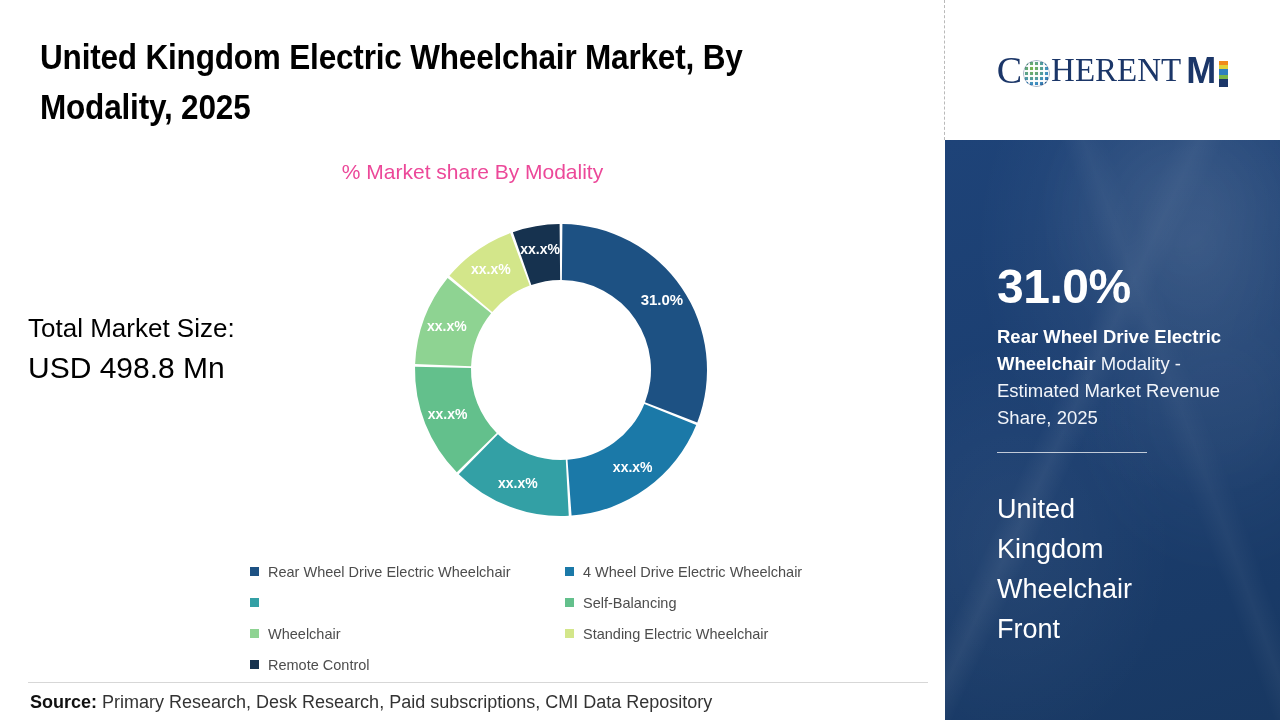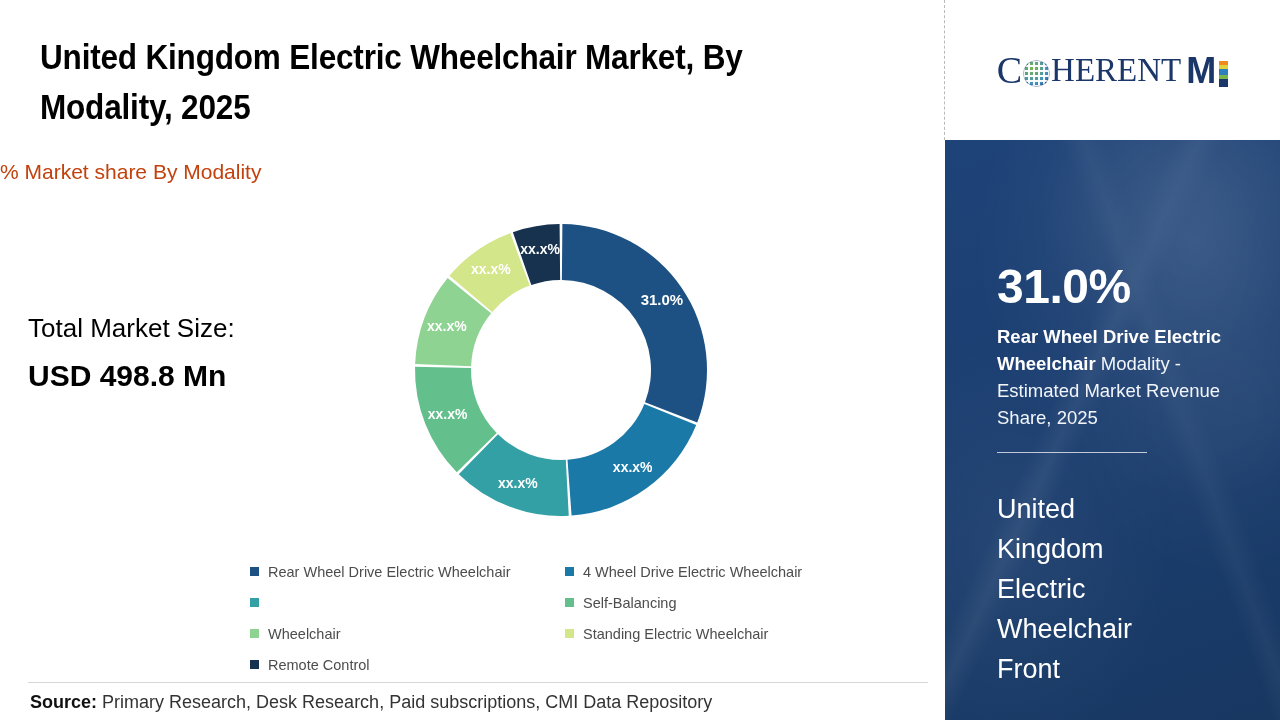--- a/index.html
+++ b/index.html
@@ -26,31 +26,31 @@
     font-weight:700;
     font-size:35px;
     line-height:1.42;
     letter-spacing:-0.2px;
     color:#000000;
     transform:scaleX(0.90);
     transform-origin:left top;
   }
   .subtitle{
     position:absolute;left:0;top:160px;width:945px;
-    text-align:left;
+    text-align:center;
     font-size:21px;
-    color:#c2410c;
+    color:#ec4899;
     font-weight:400;
   }
   .tms{
     position:absolute;left:28px;top:312px;width:300px;
     color:#000;
   }
   .tms-label{font-size:26px;font-weight:400;line-height:1.28;}
-  .tms-value{font-size:30px;font-weight:700;line-height:1.28;margin-top:12px;}
+  .tms-value{font-size:30px;font-weight:400;line-height:1.28;margin-top:4px;}
 
   
   .donut-wrap{position:absolute;left:405px;top:214px;width:312px;height:312px;}
   .donut-svg{display:block;width:312px;height:312px;}
   .slice-label{
     font-family:"Liberation Sans", sans-serif;
     font-size:14px;font-weight:700;fill:#ffffff;
     text-anchor:middle;dominant-baseline:middle;
   }
   .slice-label.big{font-size:15px;}
@@ -251,20 +251,19 @@
 
       <div class="sb-desc">
         <b>Rear Wheel Drive Electric Wheelchair</b><span> Modality - Estimated Market Revenue Share, 2025</span>
       </div>
 
       <div class="sb-rule"></div>
 
       <div class="sb-market" id="sb-market">
           <span>United</span>
           <span>Kingdom</span>
-          <span>Electric</span>
           <span>Wheelchair</span>
           <span>Front</span>
         </div>
     </div>
   </div>
 
 </div>
 
 </body></html>

